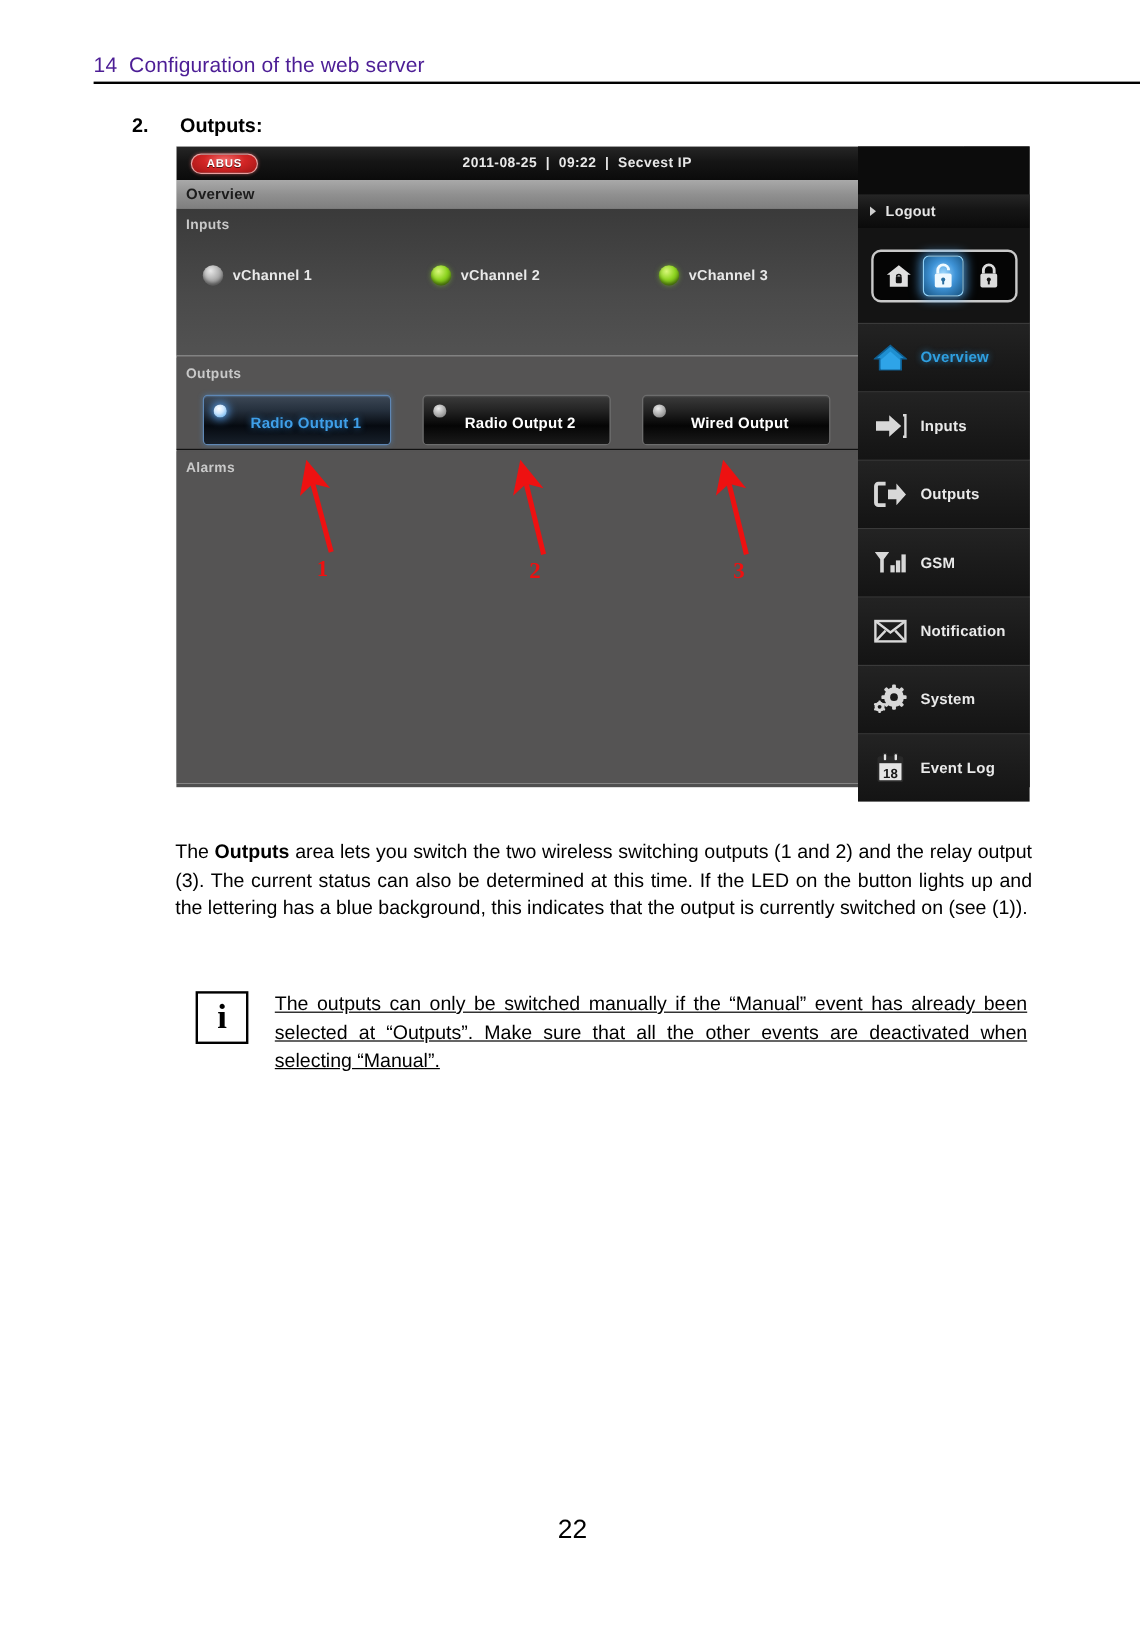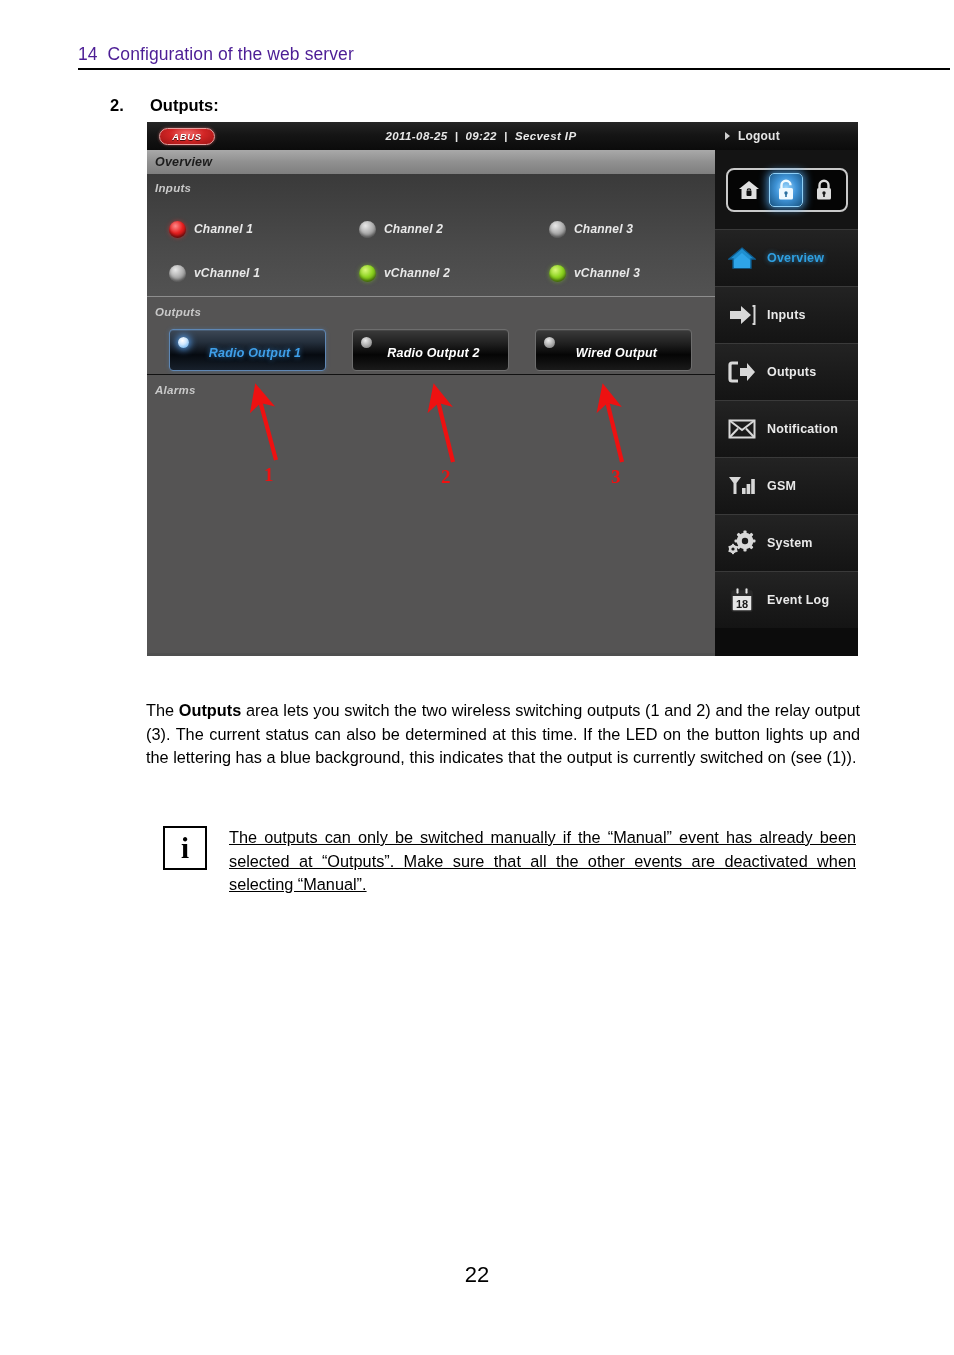--- a/index.html
+++ b/index.html
@@ -49,21 +49,20 @@
     left: 147px; top: 122px;
     width: 711px; height: 534px;
     background: #4f4f4f;
   }
   .ui-main {
     position: absolute;
     left: 0; top: 0;
     width: 656px; height: 531px;
     background: #ffffff;
     overflow: hidden;
-    font-style: italic;
   }
   .ui-titlebar {
     position: relative;
     height: 28px;
     background: linear-gradient(to bottom, #262626 0%, #151515 45%, #0b0b0b 100%);
     display: flex;
     align-items: center;
   }
   .abus-logo {
     margin-left: 12px;
@@ -234,20 +233,21 @@
     position: absolute;
     right: 0; top: 0;
     width: 143px; height: 534px;
     background: #0c0c0c;
   }
   .logout-bar {
     height: 28px;
     background: linear-gradient(to bottom, #262626 0%, #151515 45%, #0b0b0b 100%);
     display: flex; align-items: center;
     padding-left: 10px;
+    margin-top: 40px;
   }
   .logout-caret {
     width: 0; height: 0;
     border-left: 5px solid #cfcfcf;
     border-top: 4px solid transparent;
     border-bottom: 4px solid transparent;
     margin-right: 8px;
   }
   .logout-text {
     font-size: 12px; font-weight: bold;
@@ -398,34 +398,20 @@
 
     <div class="ui-subtitlebar">
       <span class="ui-subtitle-text">Overview</span>
     </div>
 
     <div class="ui-body">
 
       <div class="sec-inputs">
         <div class="section-label">Inputs</div>
         <div class="channel-grid">
-          <div class="channel-row">
-            <div class="channel">
-              <span class="led red"></span>
-              <span class="channel-name">Channel 1</span>
-            </div>
-            <div class="channel">
-              <span class="led grey"></span>
-              <span class="channel-name">Channel 2</span>
-            </div>
-            <div class="channel">
-              <span class="led grey"></span>
-              <span class="channel-name">Channel 3</span>
-            </div>
-          </div>
           <div class="channel-row">
             <div class="channel">
               <span class="led grey"></span>
               <span class="channel-name">vChannel 1</span>
             </div>
             <div class="channel">
               <span class="led green"></span>
               <span class="channel-name">vChannel 2</span>
             </div>
             <div class="channel">
@@ -521,39 +507,39 @@
         <svg width="28" height="26" viewBox="0 0 28 26">
           <path d="M10 4 H4 a2 2 0 0 0 -2 2 V20 a2 2 0 0 0 2 2 H10" fill="none" stroke="#d8d8d8" stroke-width="3.2"></path>
           <path d="M12 9 H19 V4 L27 13 L19 22 V17 H12 Z" fill="#d8d8d8"></path>
         </svg>
       </span>
       <span class="nav-label">Outputs</span>
     </div>
 
     <div class="nav-item">
       <span class="nav-icon">
-        <svg width="28" height="22" viewBox="0 0 28 22">
-          <rect x="1.5" y="2.5" width="25" height="17" fill="none" stroke="#d8d8d8" stroke-width="2"></rect>
-          <path d="M1.5 2.5 L14 12 L26.5 2.5" fill="none" stroke="#d8d8d8" stroke-width="2"></path>
-          <path d="M1.5 19.5 L10 10.5 M26.5 19.5 L18 10.5" fill="none" stroke="#d8d8d8" stroke-width="2"></path>
-        </svg>
-      </span>
-      <span class="nav-label">Notification</span>
-    </div>
-
-    <div class="nav-item">
-      <span class="nav-icon">
         <svg width="28" height="24" viewBox="0 0 28 24">
           <path d="M1 3 H13 L8.5 9 V20 H5.5 V9 Z" fill="#d8d8d8"></path>
           <rect x="14" y="14" width="3.6" height="6" fill="#d8d8d8"></rect>
           <rect x="18.6" y="10" width="3.6" height="10" fill="#d8d8d8"></rect>
           <rect x="23.2" y="5" width="3.6" height="15" fill="#d8d8d8"></rect>
         </svg>
       </span>
       <span class="nav-label">GSM</span>
+    </div>
+
+    <div class="nav-item">
+      <span class="nav-icon">
+        <svg width="28" height="22" viewBox="0 0 28 22">
+          <rect x="1.5" y="2.5" width="25" height="17" fill="none" stroke="#d8d8d8" stroke-width="2"></rect>
+          <path d="M1.5 2.5 L14 12 L26.5 2.5" fill="none" stroke="#d8d8d8" stroke-width="2"></path>
+          <path d="M1.5 19.5 L10 10.5 M26.5 19.5 L18 10.5" fill="none" stroke="#d8d8d8" stroke-width="2"></path>
+        </svg>
+      </span>
+      <span class="nav-label">Notification</span>
     </div>
 
     <div class="nav-item">
       <span class="nav-icon">
         <svg width="28" height="26" viewBox="0 0 28 26">
           <g fill="#d8d8d8">
             <circle cx="17" cy="11" r="8.3"></circle>
             <rect x="15.4" y="0.5" width="3.2" height="21" rx="1"></rect>
             <rect x="15.4" y="0.5" width="3.2" height="21" rx="1" transform="rotate(45 17 11)"></rect>
             <rect x="15.4" y="0.5" width="3.2" height="21" rx="1" transform="rotate(90 17 11)"></rect>

